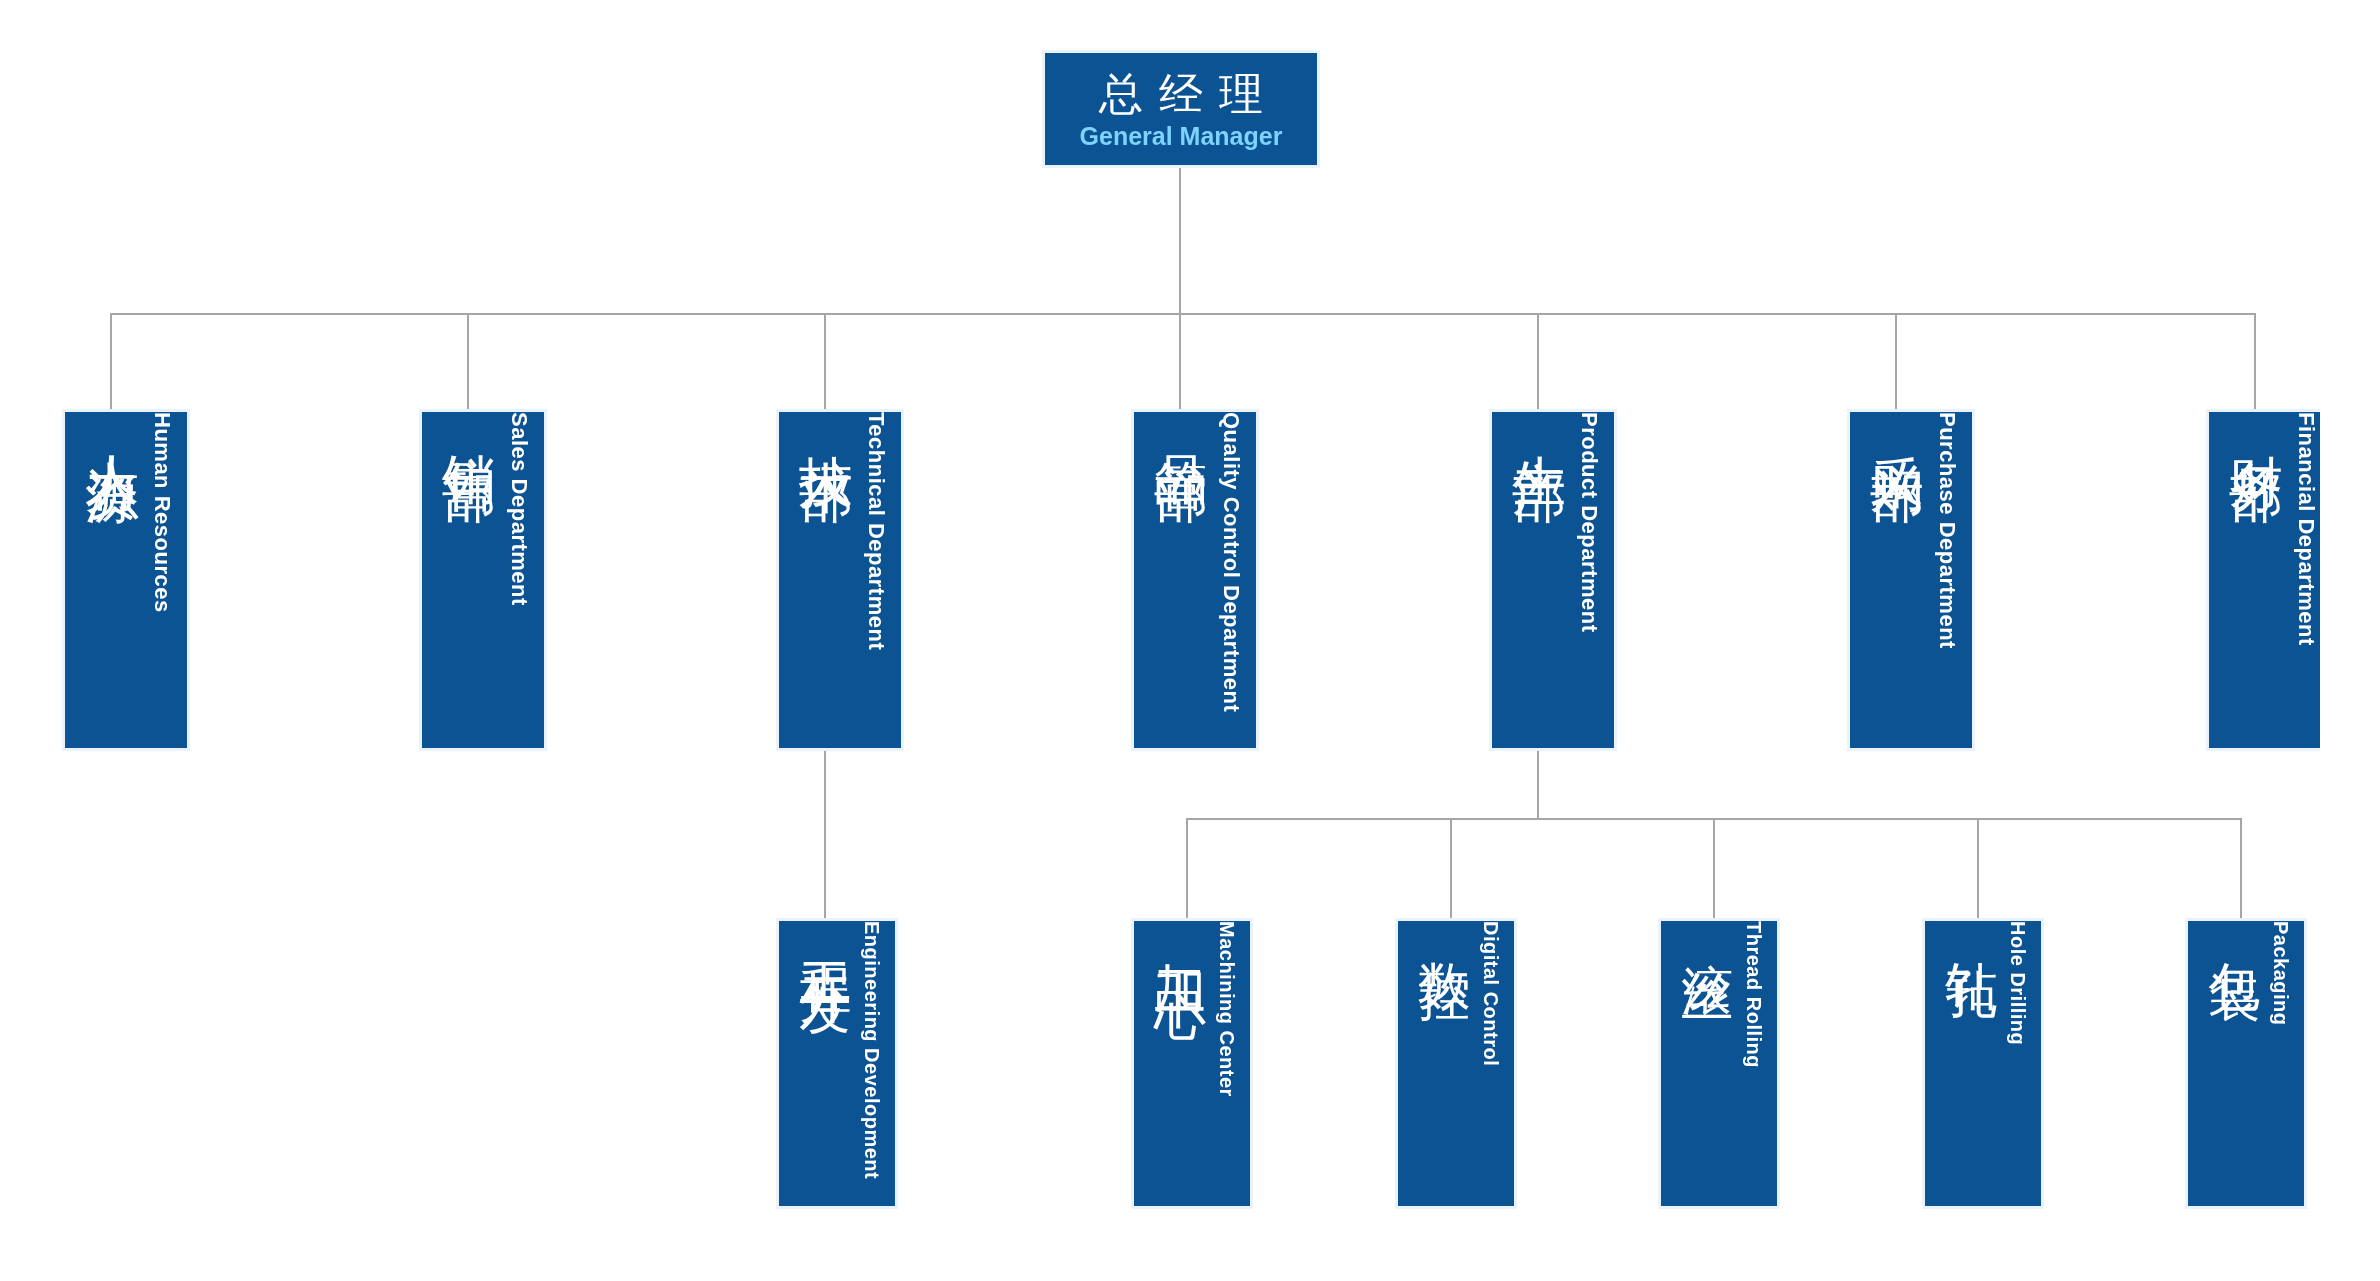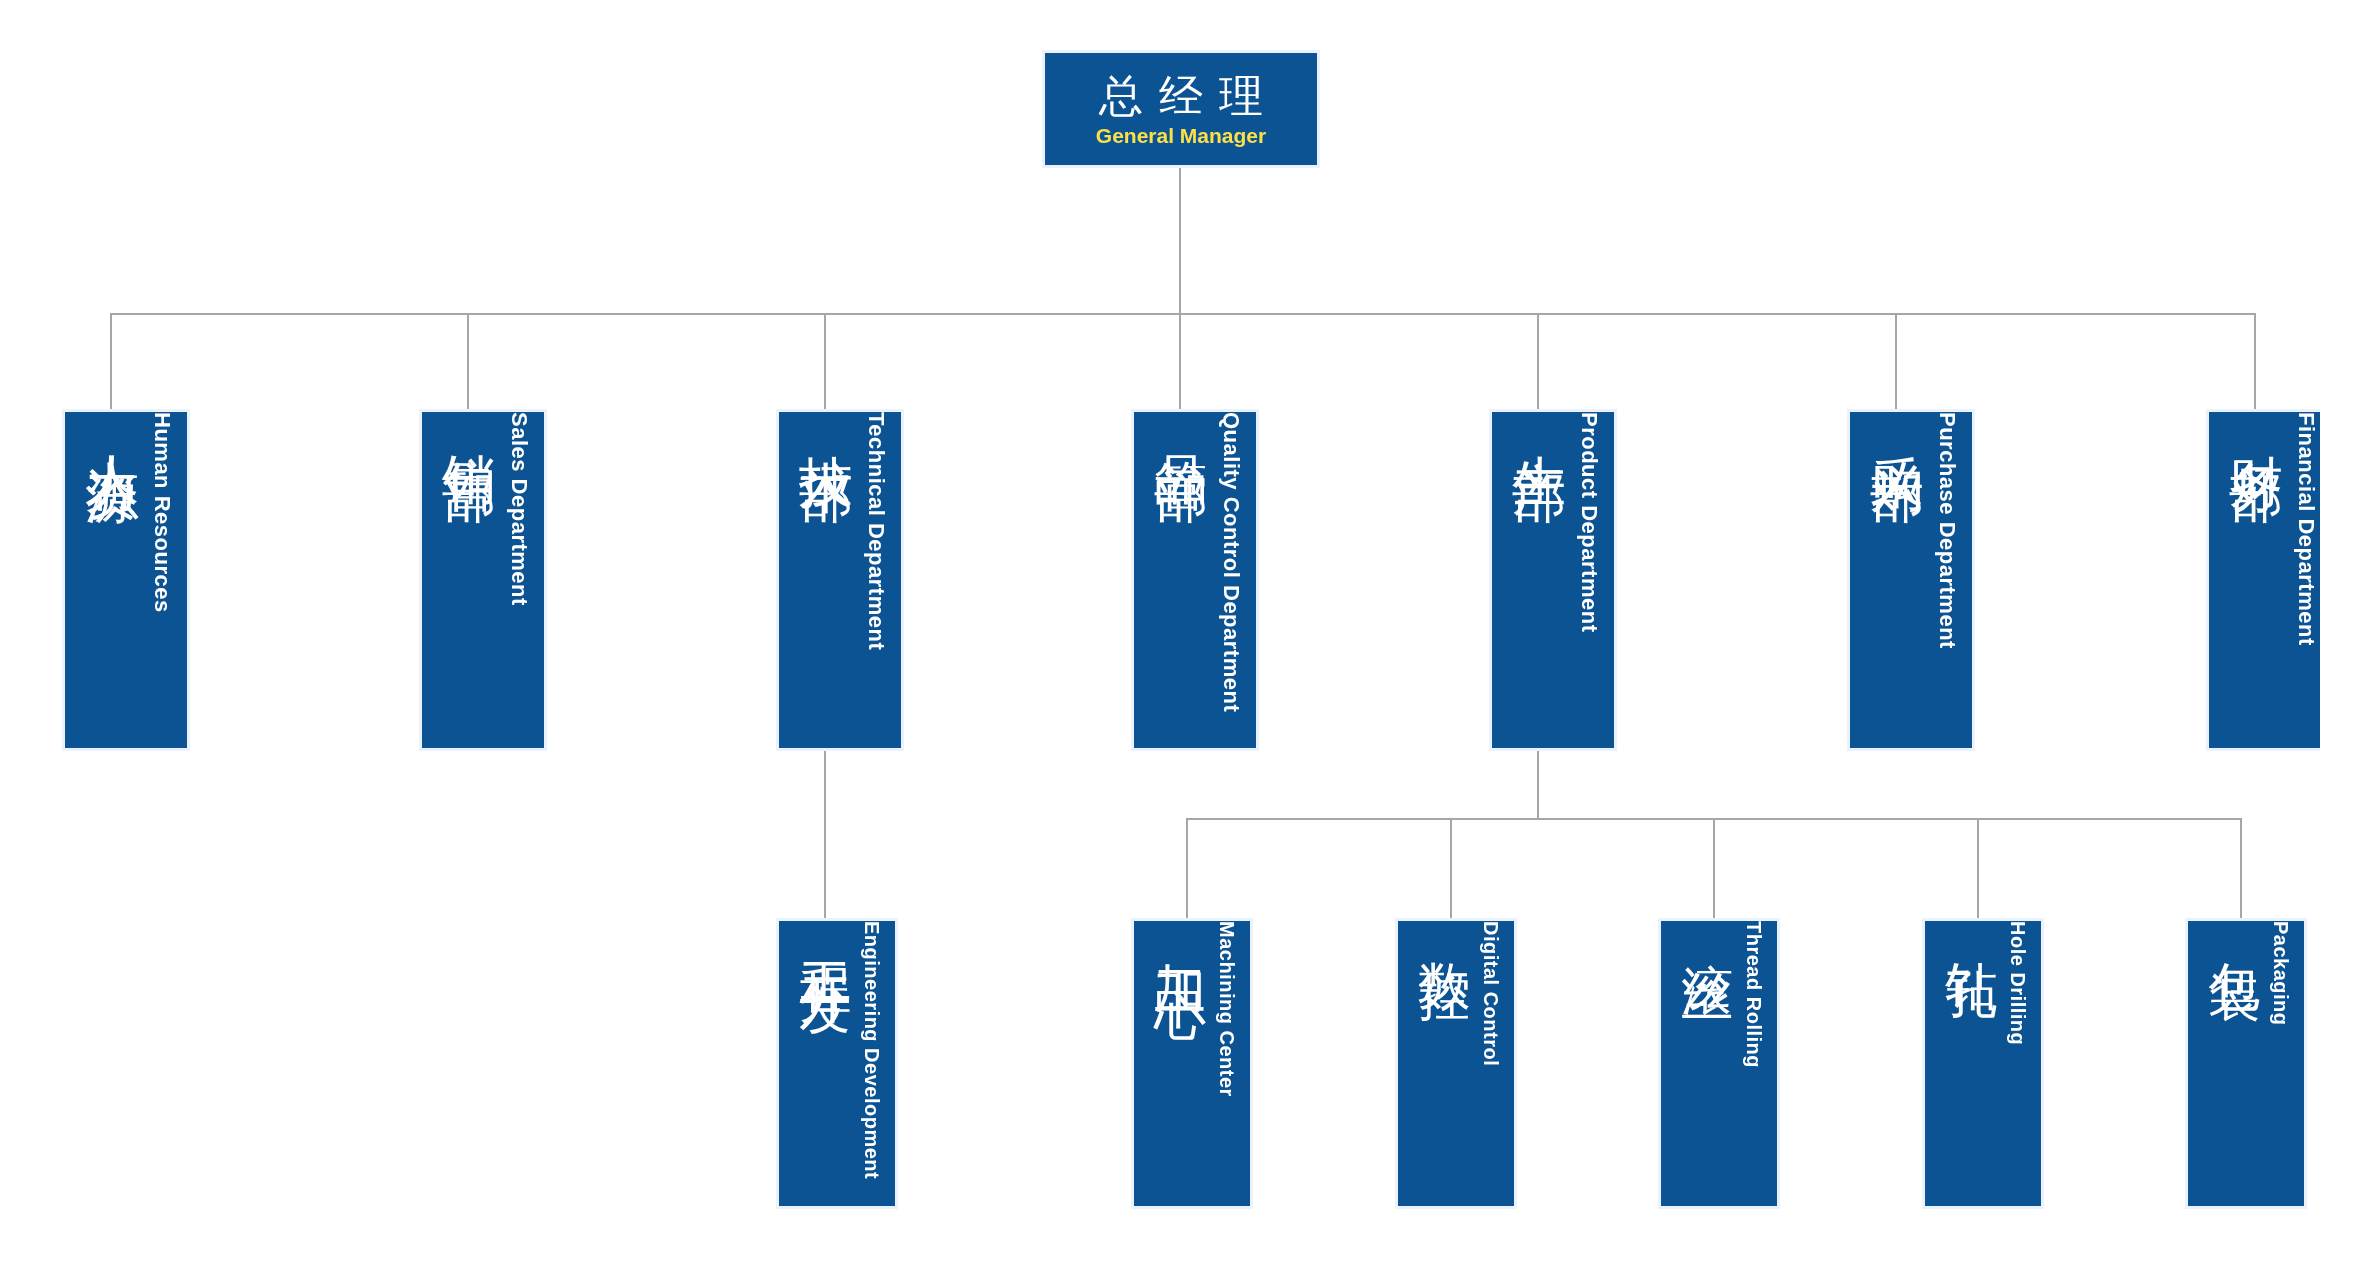--- a/index.html
+++ b/index.html
@@ -49,22 +49,22 @@
   .root-cn {
     color: #ffffff;
     font-size: 44px;
     letter-spacing: 16px;
     text-indent: 16px;
     line-height: 1.18;
     font-weight: 400;
     white-space: nowrap;
   }
   .root-en {
-    color: #fde047;
-    font-size: 21px;
+    color: #7dd3fc;
+    font-size: 25px;
     font-weight: bold;
     line-height: 1.15;
     white-space: nowrap;
     margin-top: 2px;
   }
 
   
   .node-vert {
     display: flex;
     flex-direction: row;

